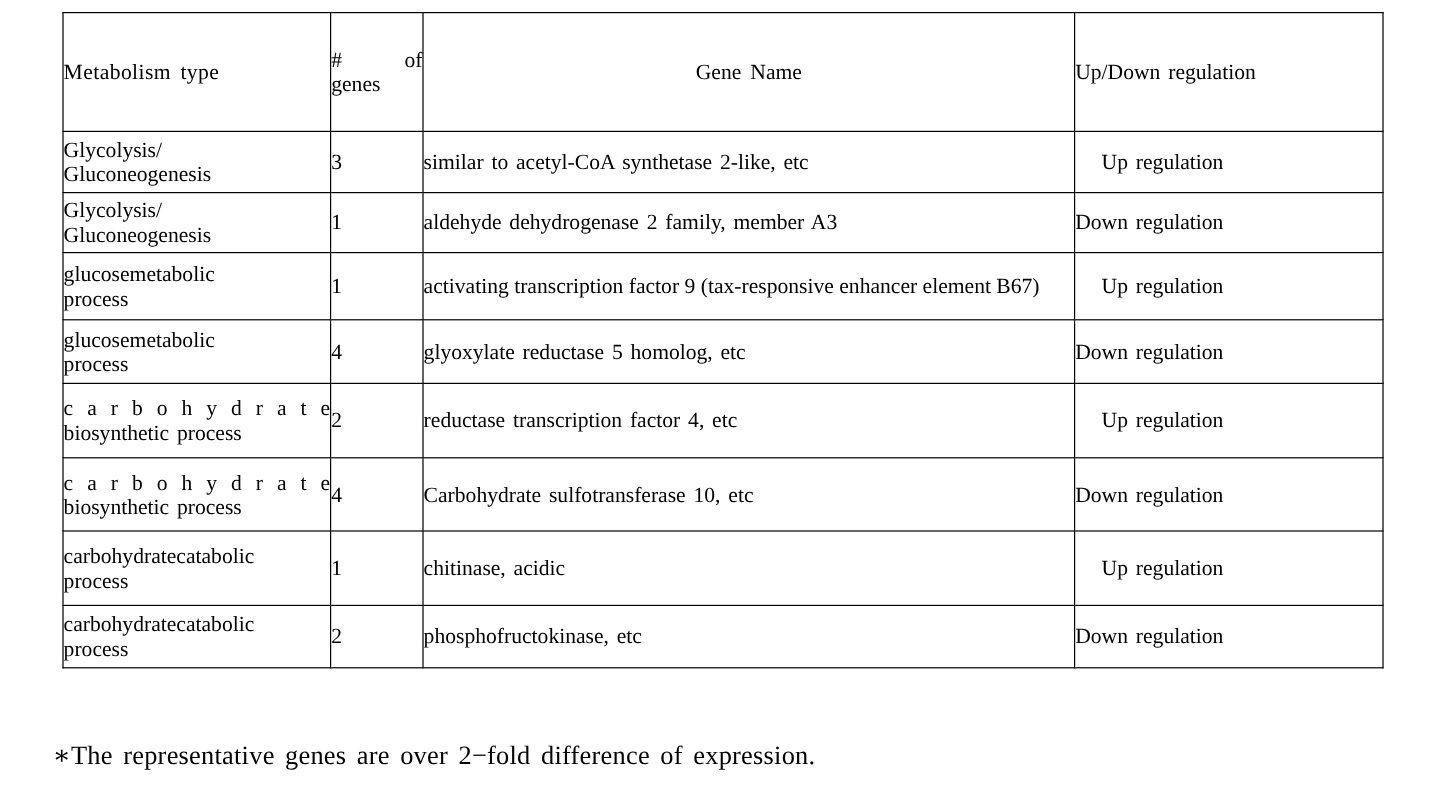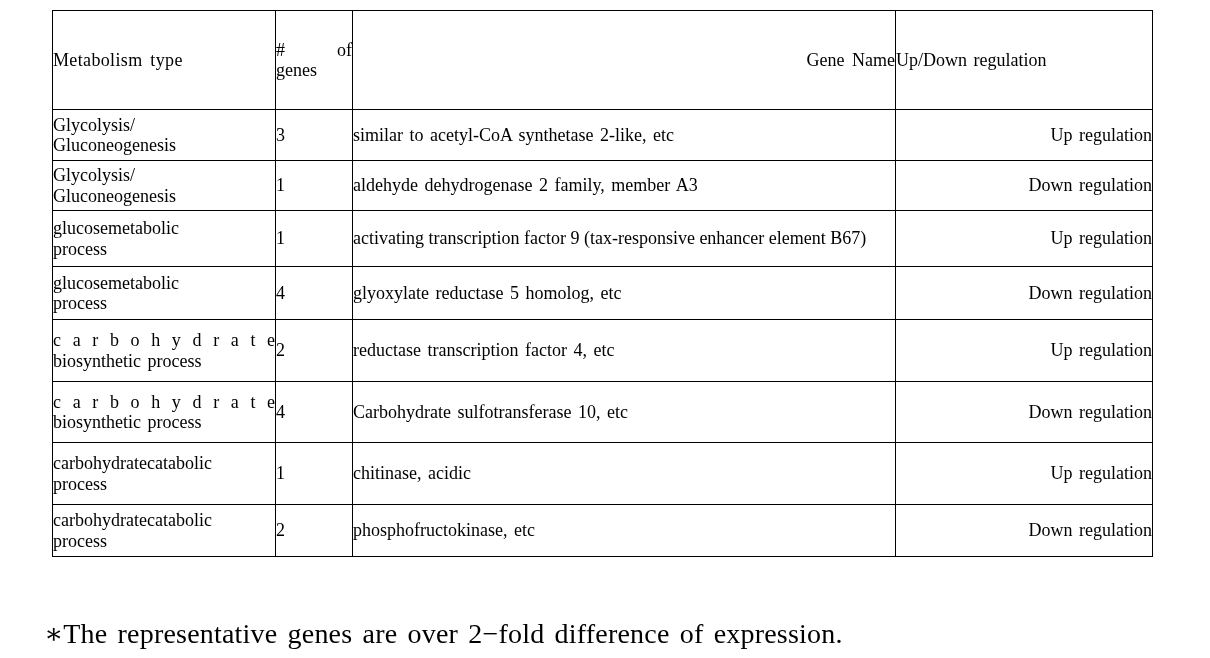--- a/index.html
+++ b/index.html
@@ -64,21 +64,21 @@
     text-align-last: justify;
     line-height: 1.08;
     padding: 0 7px;
   }
   .hdr-num .line2 {
     text-align: left;
     text-align-last: left;
     display: block;
   }
   .hdr-gene {
-    text-align: right;
+    text-align: center;
     word-spacing: 3px;
     padding-left: 10px;
   }
   .hdr-reg {
     text-align: left;
     padding-left: 16px;
     word-spacing: 2px;
   }
 
   
@@ -124,37 +124,37 @@
     padding: 0 10px 0 10px;
     font-size: 17.5px;
     line-height: 1.1;
   }
   .gene-cell.single {
     text-align: center;
     word-spacing: 2px;
   }
 
   .reg-cell {
-    text-align: right;
+    text-align: left;
     padding-left: 16px;
     font-size: 18px;
     word-spacing: 2px;
     margin-left: 24px;
   }
   .reg-cell.up {
     padding-left: 22px;
   }
 
   
   .footnote {
     position: absolute;
     left: 44px;
     top: 617px;
     width: 1120px;
-    font-size: 28px;
+    font-size: 22px;
     line-height: 1.2;
     letter-spacing: 0.2px;
     word-spacing: 3px;
     white-space: nowrap;
   }
 </style>
 </head>
 <body>
 
 <div class="page">

